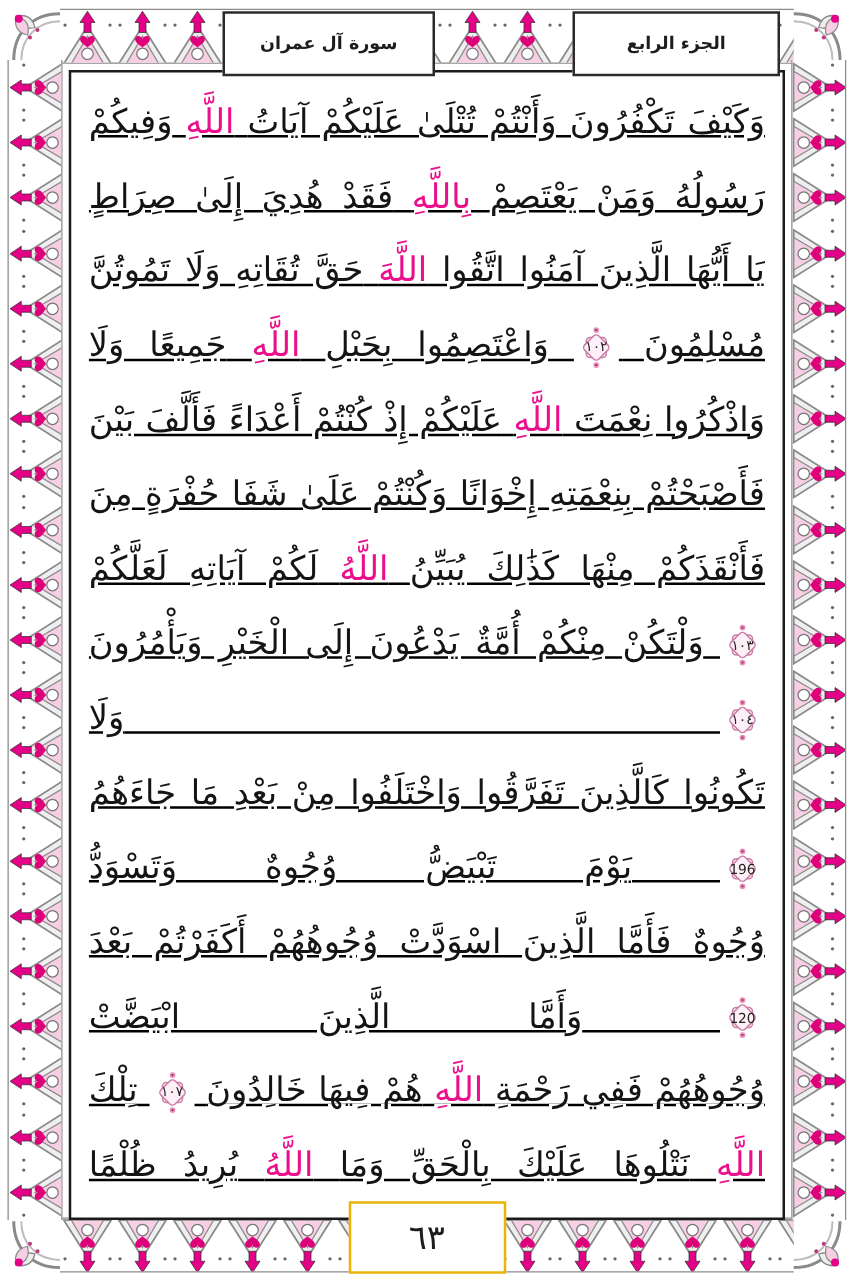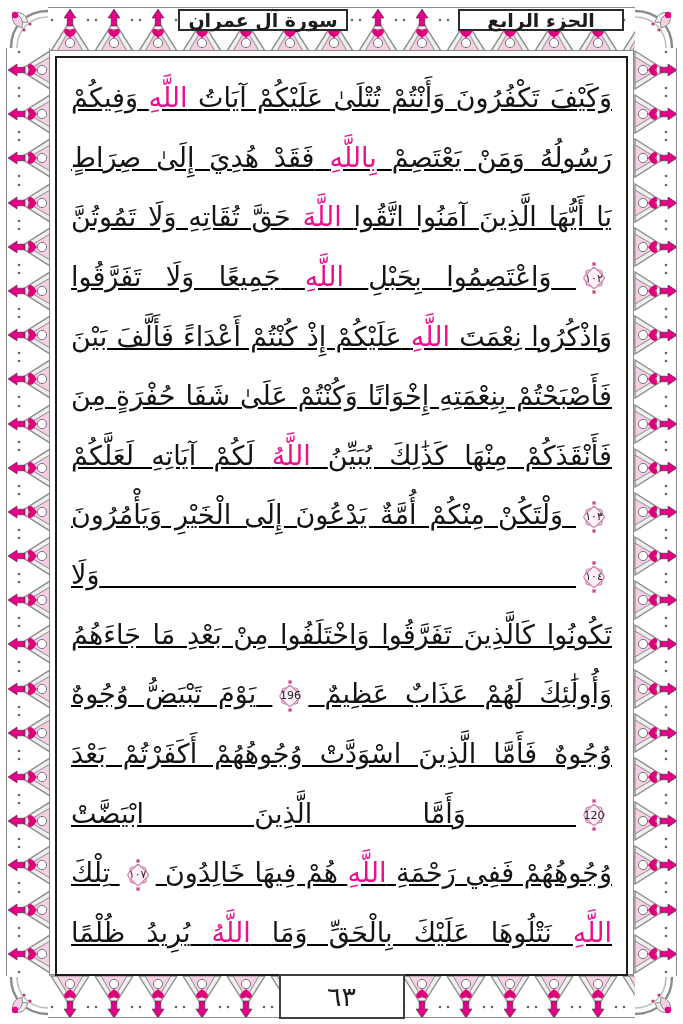--- a/index.html
+++ b/index.html
@@ -19,23 +19,23 @@
   .motif svg { width:44px; height:44px; display:block; }
 
   .corner { position:absolute; width:46px; height:46px; }
   .corner svg { width:46px; height:46px; display:block; }
   .corner-tl { left:4px;  top:4px; }
   .corner-tr { right:4px; top:4px;    transform:scaleX(-1); }
   .corner-bl { left:4px;  bottom:3px; transform:scaleY(-1); }
   .corner-br { right:4px; bottom:3px; transform:scale(-1,-1); }
 
   
-  .cartouche { position:absolute; top:9px; height:22px; background:#fff;
+  .cartouche { position:absolute; top:9px; height:52px; background:#fff;
                border:2px solid #2b2b2b; display:flex; align-items:center;
-               justify-content:center; font-weight:bold; font-size:19px; color:#1d1d1d;
+               justify-content:center; font-weight:bold; font-size:14px; color:#1d1d1d;
                direction:rtl; z-index:3; }
   .cartouche-surah { left:178px; width:170px; }
   .cartouche-juz   { left:458px; width:166px;text-align:center; }
 
   
   .text-frame { position:absolute; left:55px; top:56px; width:573px; height:920px;
                 border:2px solid #1b1b1b; background:#fff; padding:10px 14px 12px 14px;
                 display:flex; flex-direction:column; justify-content:space-between;
                 direction:rtl; z-index:2;text-decoration:underline; }
   .line { height:59px; line-height:59px; font-size:27px; color:#141414;
@@ -44,21 +44,21 @@
 
   
   .medallion { display:inline-flex; position:relative; width:30px; height:38px;
                vertical-align:middle; align-items:center; justify-content:center;
                margin:0 3px; line-height:normal; }
   .medallion svg { position:absolute; inset:0; width:30px; height:38px; }
   .medallion .num { position:relative; font-size:11px; color:#222; z-index:1; }
 
   
   .pagenum-box { position:absolute; left:50%; transform:translateX(-50%); bottom:5px;
-                 width:126px; height:45px; background:#fff; border:2px solid #404040;
+                 width:126px; height:58px; background:#fff; border:2px solid #eab308;
                  display:flex; align-items:center; justify-content:center;
                  font-size:27px; color:#1d1d1d; z-index:3; }
 </style>
 </head>
 <body>
 
 <div class="page">
 
   <div class="strip strip-top">
       <div class="motif">
@@ -1028,21 +1028,21 @@
     <span>سورة آل عمران</span>
   </div>
   <div class="cartouche cartouche-juz">
     <span>الجزء الرابع</span>
   </div>
 
   <div class="text-frame" id="lines-container">
       <div class="line"><span class="txt">وَكَيْفَ تَكْفُرُونَ وَأَنْتُمْ تُتْلَىٰ عَلَيْكُمْ آيَاتُ</span> <span class="allah">اللَّهِ</span> <span class="txt">وَفِيكُمْ</span> </div>
       <div class="line"><span class="txt">رَسُولُهُ وَمَنْ يَعْتَصِمْ</span> <span class="allah">بِاللَّهِ</span> <span class="txt">فَقَدْ هُدِيَ إِلَىٰ صِرَاطٍ مُسْتَقِيمٍ</span>  </div>
       <div class="line"><span class="txt">يَا أَيُّهَا الَّذِينَ آمَنُوا اتَّقُوا</span> <span class="allah">اللَّهَ</span> <span class="txt">حَقَّ تُقَاتِهِ وَلَا تَمُوتُنَّ إِلَّا وَأَنْتُمْ</span> </div>
-      <div class="line"> <span class="medallion">
+      <div class="line"><span class="txt">مُسْلِمُونَ</span> <span class="medallion">
           <svg viewBox="0 0 30 38">
             <g fill="#fdf1f7" stroke="#cb7ea8" stroke-width="1.2">
               <rect x="7" y="11" width="16" height="16" rx="3"></rect>
               <rect x="7" y="11" width="16" height="16" rx="3" transform="rotate(45 15 19)"></rect>
             </g>
             <circle cx="15" cy="5" r="2.3" fill="#e790b9"></circle>
             <circle cx="15" cy="33" r="2.3" fill="#e790b9"></circle>
             <circle cx="15" cy="5" r="0.9" fill="#9c2d60"></circle>
             <circle cx="15" cy="33" r="0.9" fill="#9c2d60"></circle>
           </svg>
@@ -1071,21 +1071,21 @@
               <rect x="7" y="11" width="16" height="16" rx="3" transform="rotate(45 15 19)"></rect>
             </g>
             <circle cx="15" cy="5" r="2.3" fill="#e790b9"></circle>
             <circle cx="15" cy="33" r="2.3" fill="#e790b9"></circle>
             <circle cx="15" cy="5" r="0.9" fill="#9c2d60"></circle>
             <circle cx="15" cy="33" r="0.9" fill="#9c2d60"></circle>
           </svg>
           <span class="num">١٠٤</span>
         </span> <span class="txt">وَلَا</span> </div>
       <div class="line"><span class="txt">تَكُونُوا كَالَّذِينَ تَفَرَّقُوا وَاخْتَلَفُوا مِنْ بَعْدِ مَا جَاءَهُمُ الْبَيِّنَاتُ</span> </div>
-      <div class="line"><span class="txt">وَأُولَٰئِكَ لَهُمْ عَذَابٌ عَظِيمٌ</span> <span class="medallion">
+      <div class="line"> <span class="medallion">
           <svg viewBox="0 0 30 38">
             <g fill="#fdf1f7" stroke="#cb7ea8" stroke-width="1.2">
               <rect x="7" y="11" width="16" height="16" rx="3"></rect>
               <rect x="7" y="11" width="16" height="16" rx="3" transform="rotate(45 15 19)"></rect>
             </g>
             <circle cx="15" cy="5" r="2.3" fill="#e790b9"></circle>
             <circle cx="15" cy="33" r="2.3" fill="#e790b9"></circle>
             <circle cx="15" cy="5" r="0.9" fill="#9c2d60"></circle>
             <circle cx="15" cy="33" r="0.9" fill="#9c2d60"></circle>
           </svg>

